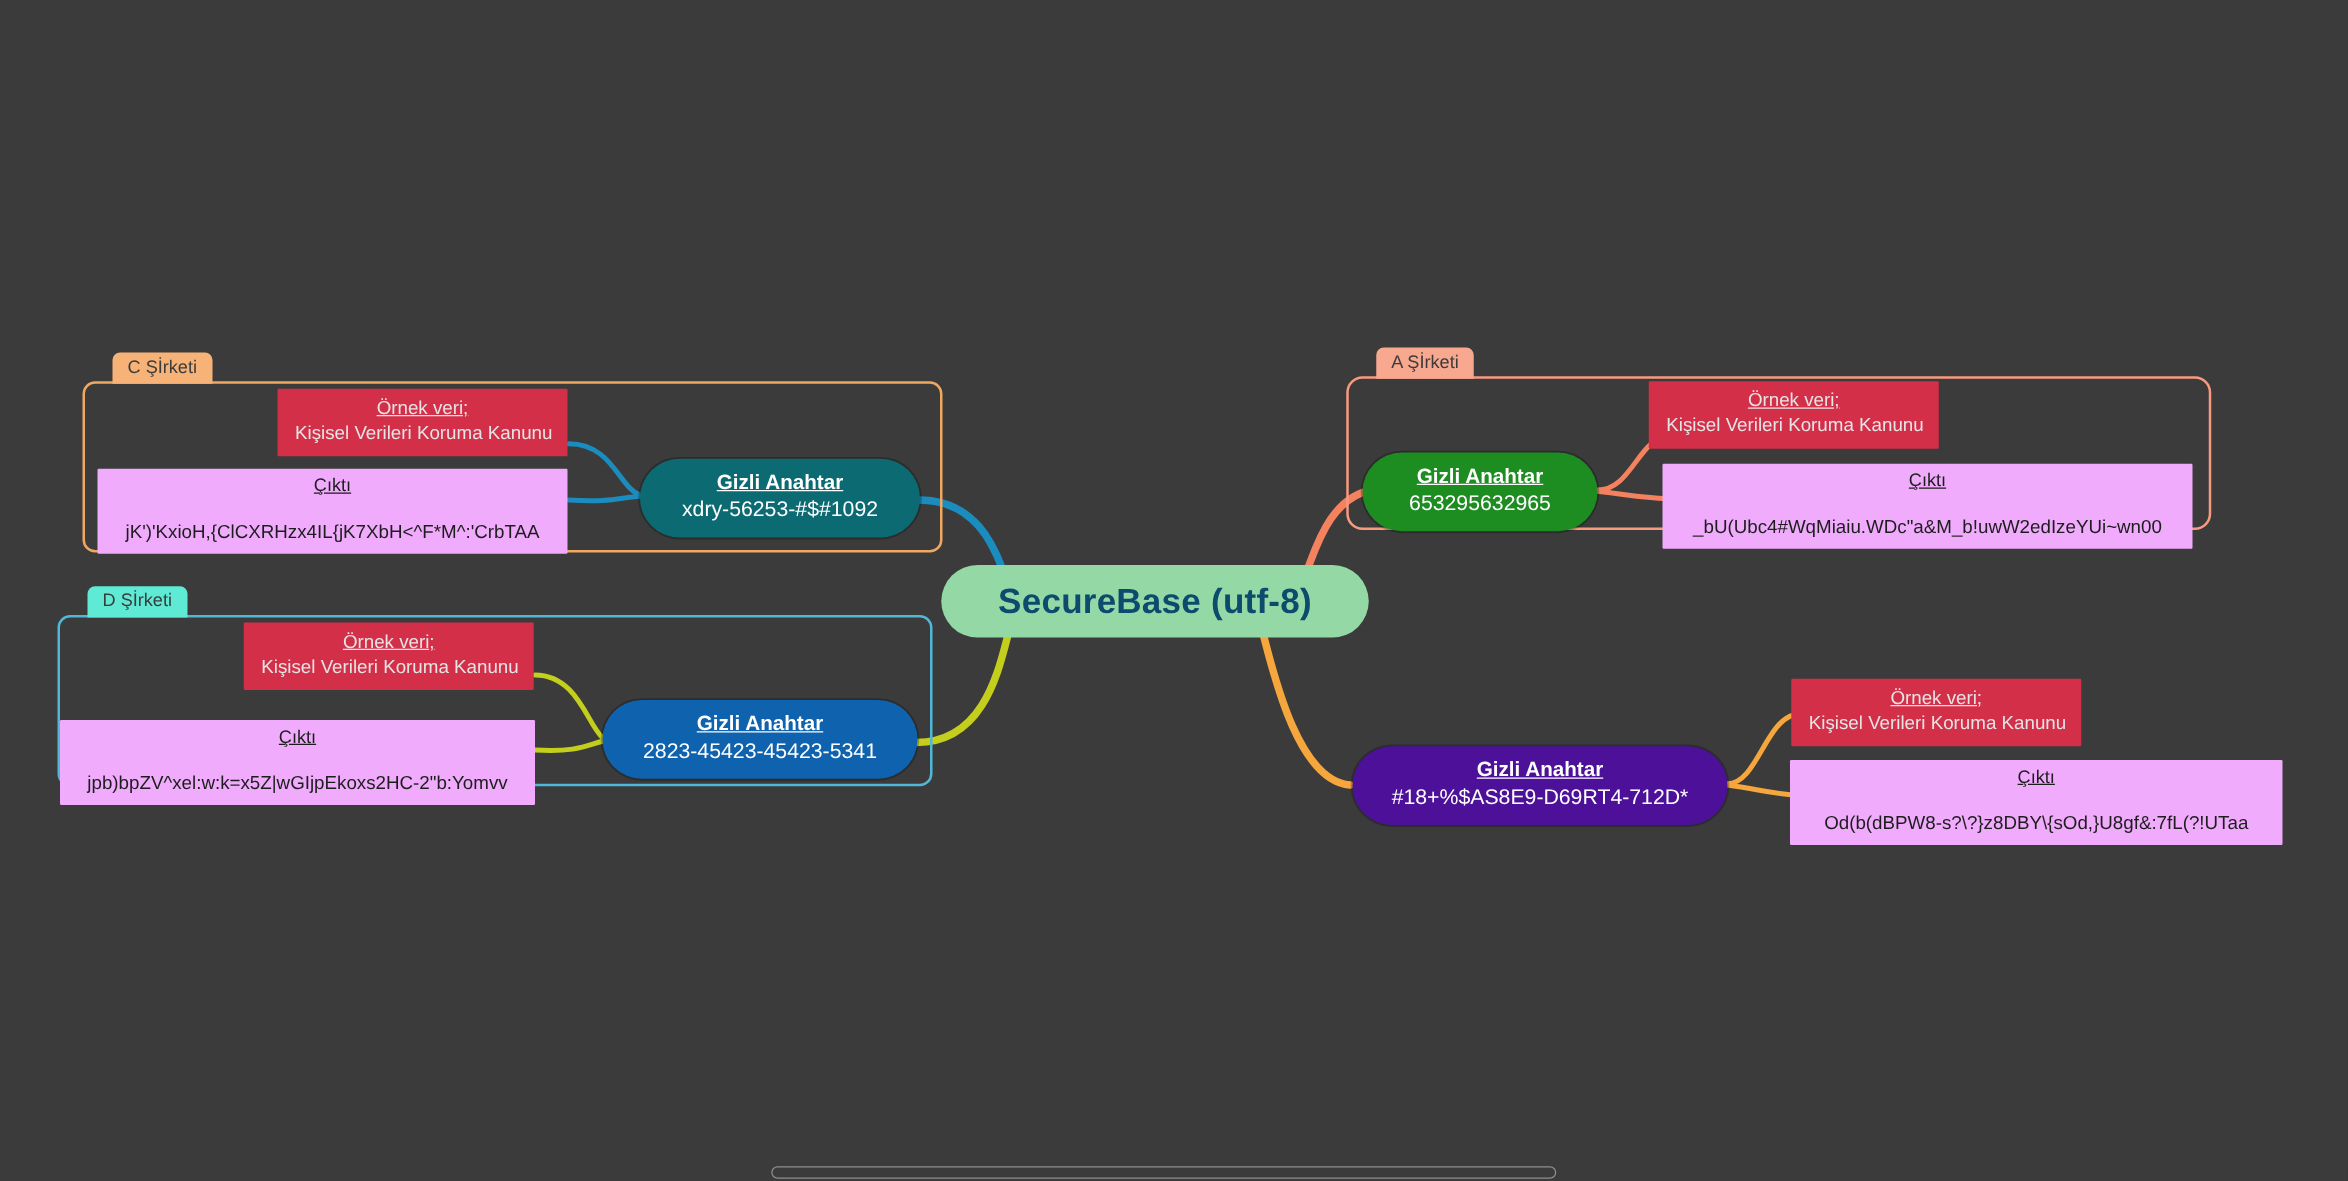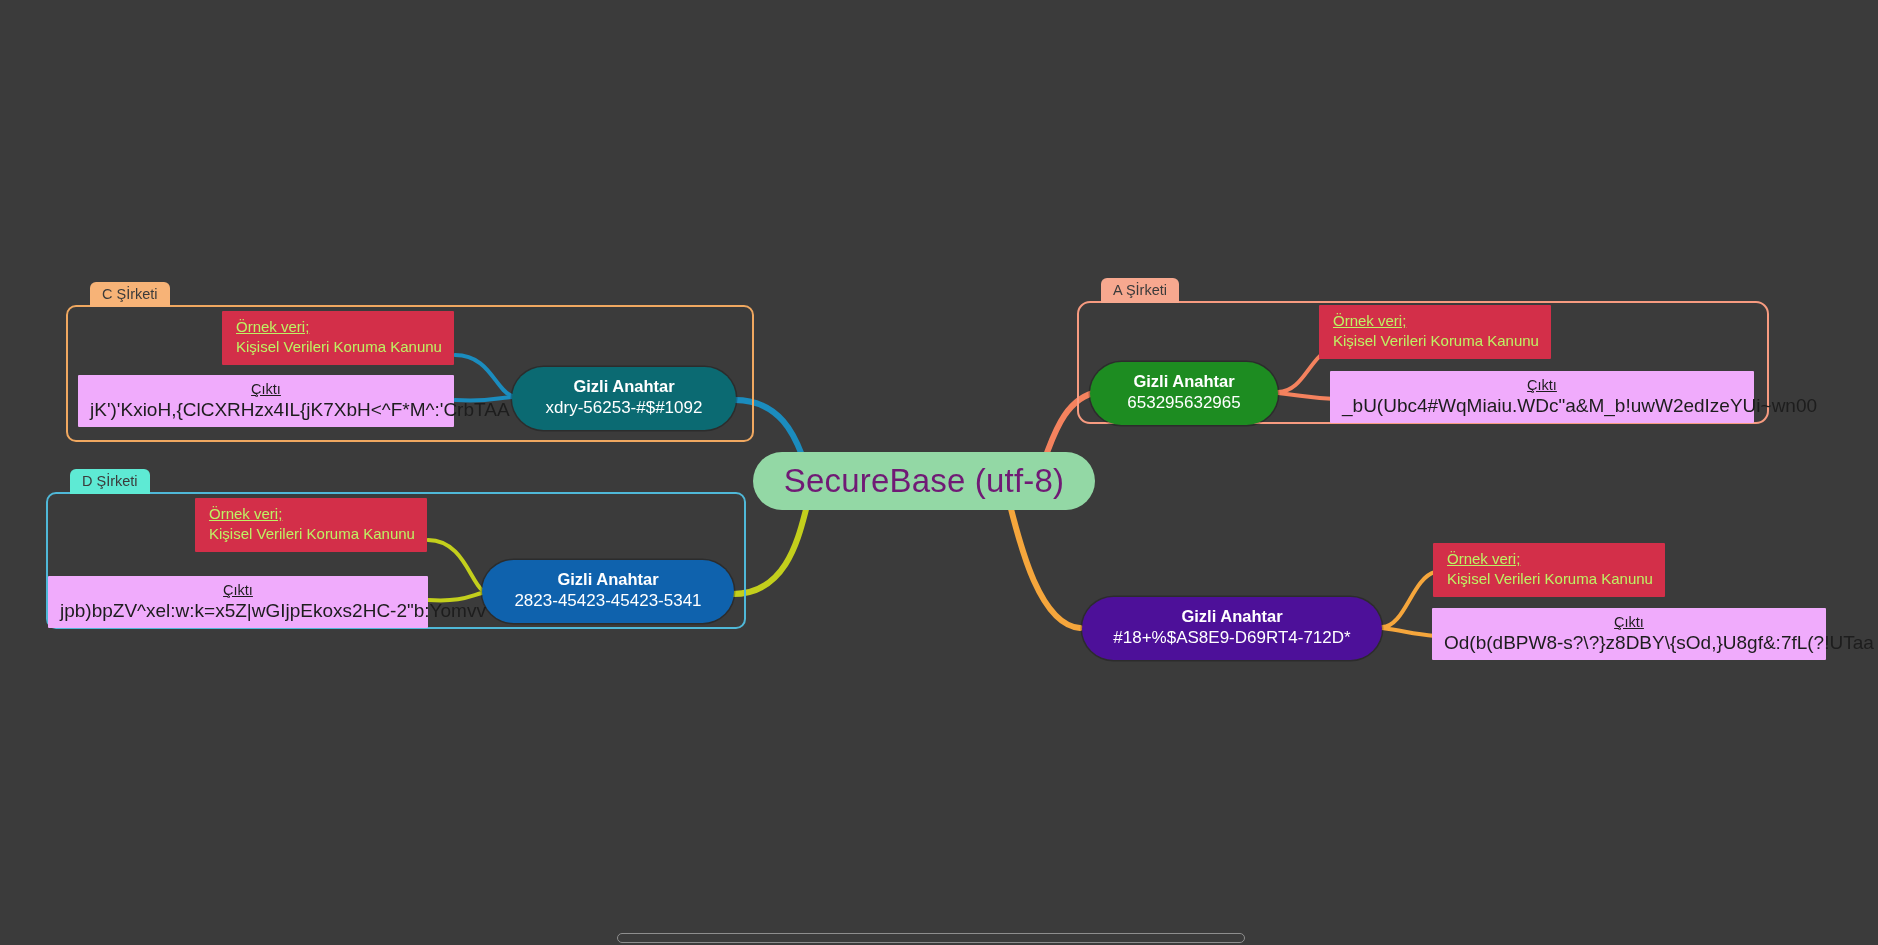--- a/index.html
+++ b/index.html
@@ -56,35 +56,36 @@
     border-radius: 34px;
     padding: 9px 22px 11px 22px;
     text-align: center;
     color: #ffffff;
     z-index: 6;
     box-shadow: 0 0 0 1.5px rgba(0,0,0,0.25);
   }
   .keynode .kn-title {
     font-size: 16.5px;
     font-weight: bold;
+    text-decoration: underline;
     line-height: 21px;
     white-space: nowrap;
   }
   .keynode .kn-value {
     font-size: 17px;
     line-height: 22px;
     white-space: nowrap;
   }
 
   
   .databox {
     position: absolute;
     background: #d32f49;
-    color: #bef264;
-    text-align: left;
+    color: #e5e5e5;
+    text-align: center;
     padding: 6px 14px 8px 14px;
     z-index: 5;
     border-radius: 1px;
   }
   .databox .db-title {
     font-size: 15px;
     text-decoration: underline;
     line-height: 20px;
     white-space: nowrap;
   }
@@ -104,44 +105,46 @@
     z-index: 5;
     border-radius: 1px;
   }
   .outbox .ob-title {
     font-size: 14.5px;
     text-decoration: underline;
     line-height: 19px;
     white-space: nowrap;
   }
   .outbox .ob-value {
-    font-size: 19px;
+    font-size: 15px;
     line-height: 21px;
     white-space: nowrap;
+    margin-top: 16px;
   }
 
   
   #root-node {
     position: absolute;
     left: 753px;
     top: 452px;
     width: 342px;
     height: 58px;
     background: #93d8a5;
     border-radius: 29px;
     display: flex;
     align-items: center;
     justify-content: center;
     z-index: 7;
   }
   #root-node .root-label {
-    font-size: 33px;
-    color: #701a75;
+    font-size: 28px;
+    color: #0c4a6e;
     letter-spacing: 0.2px;
     white-space: nowrap;
+    font-weight: bold;
   }
 
   
   #hscrollbar {
     position: absolute;
     left: 0;
     bottom: 0;
     width: 1878px;
     height: 14px;
     background: #3b3b3b;

